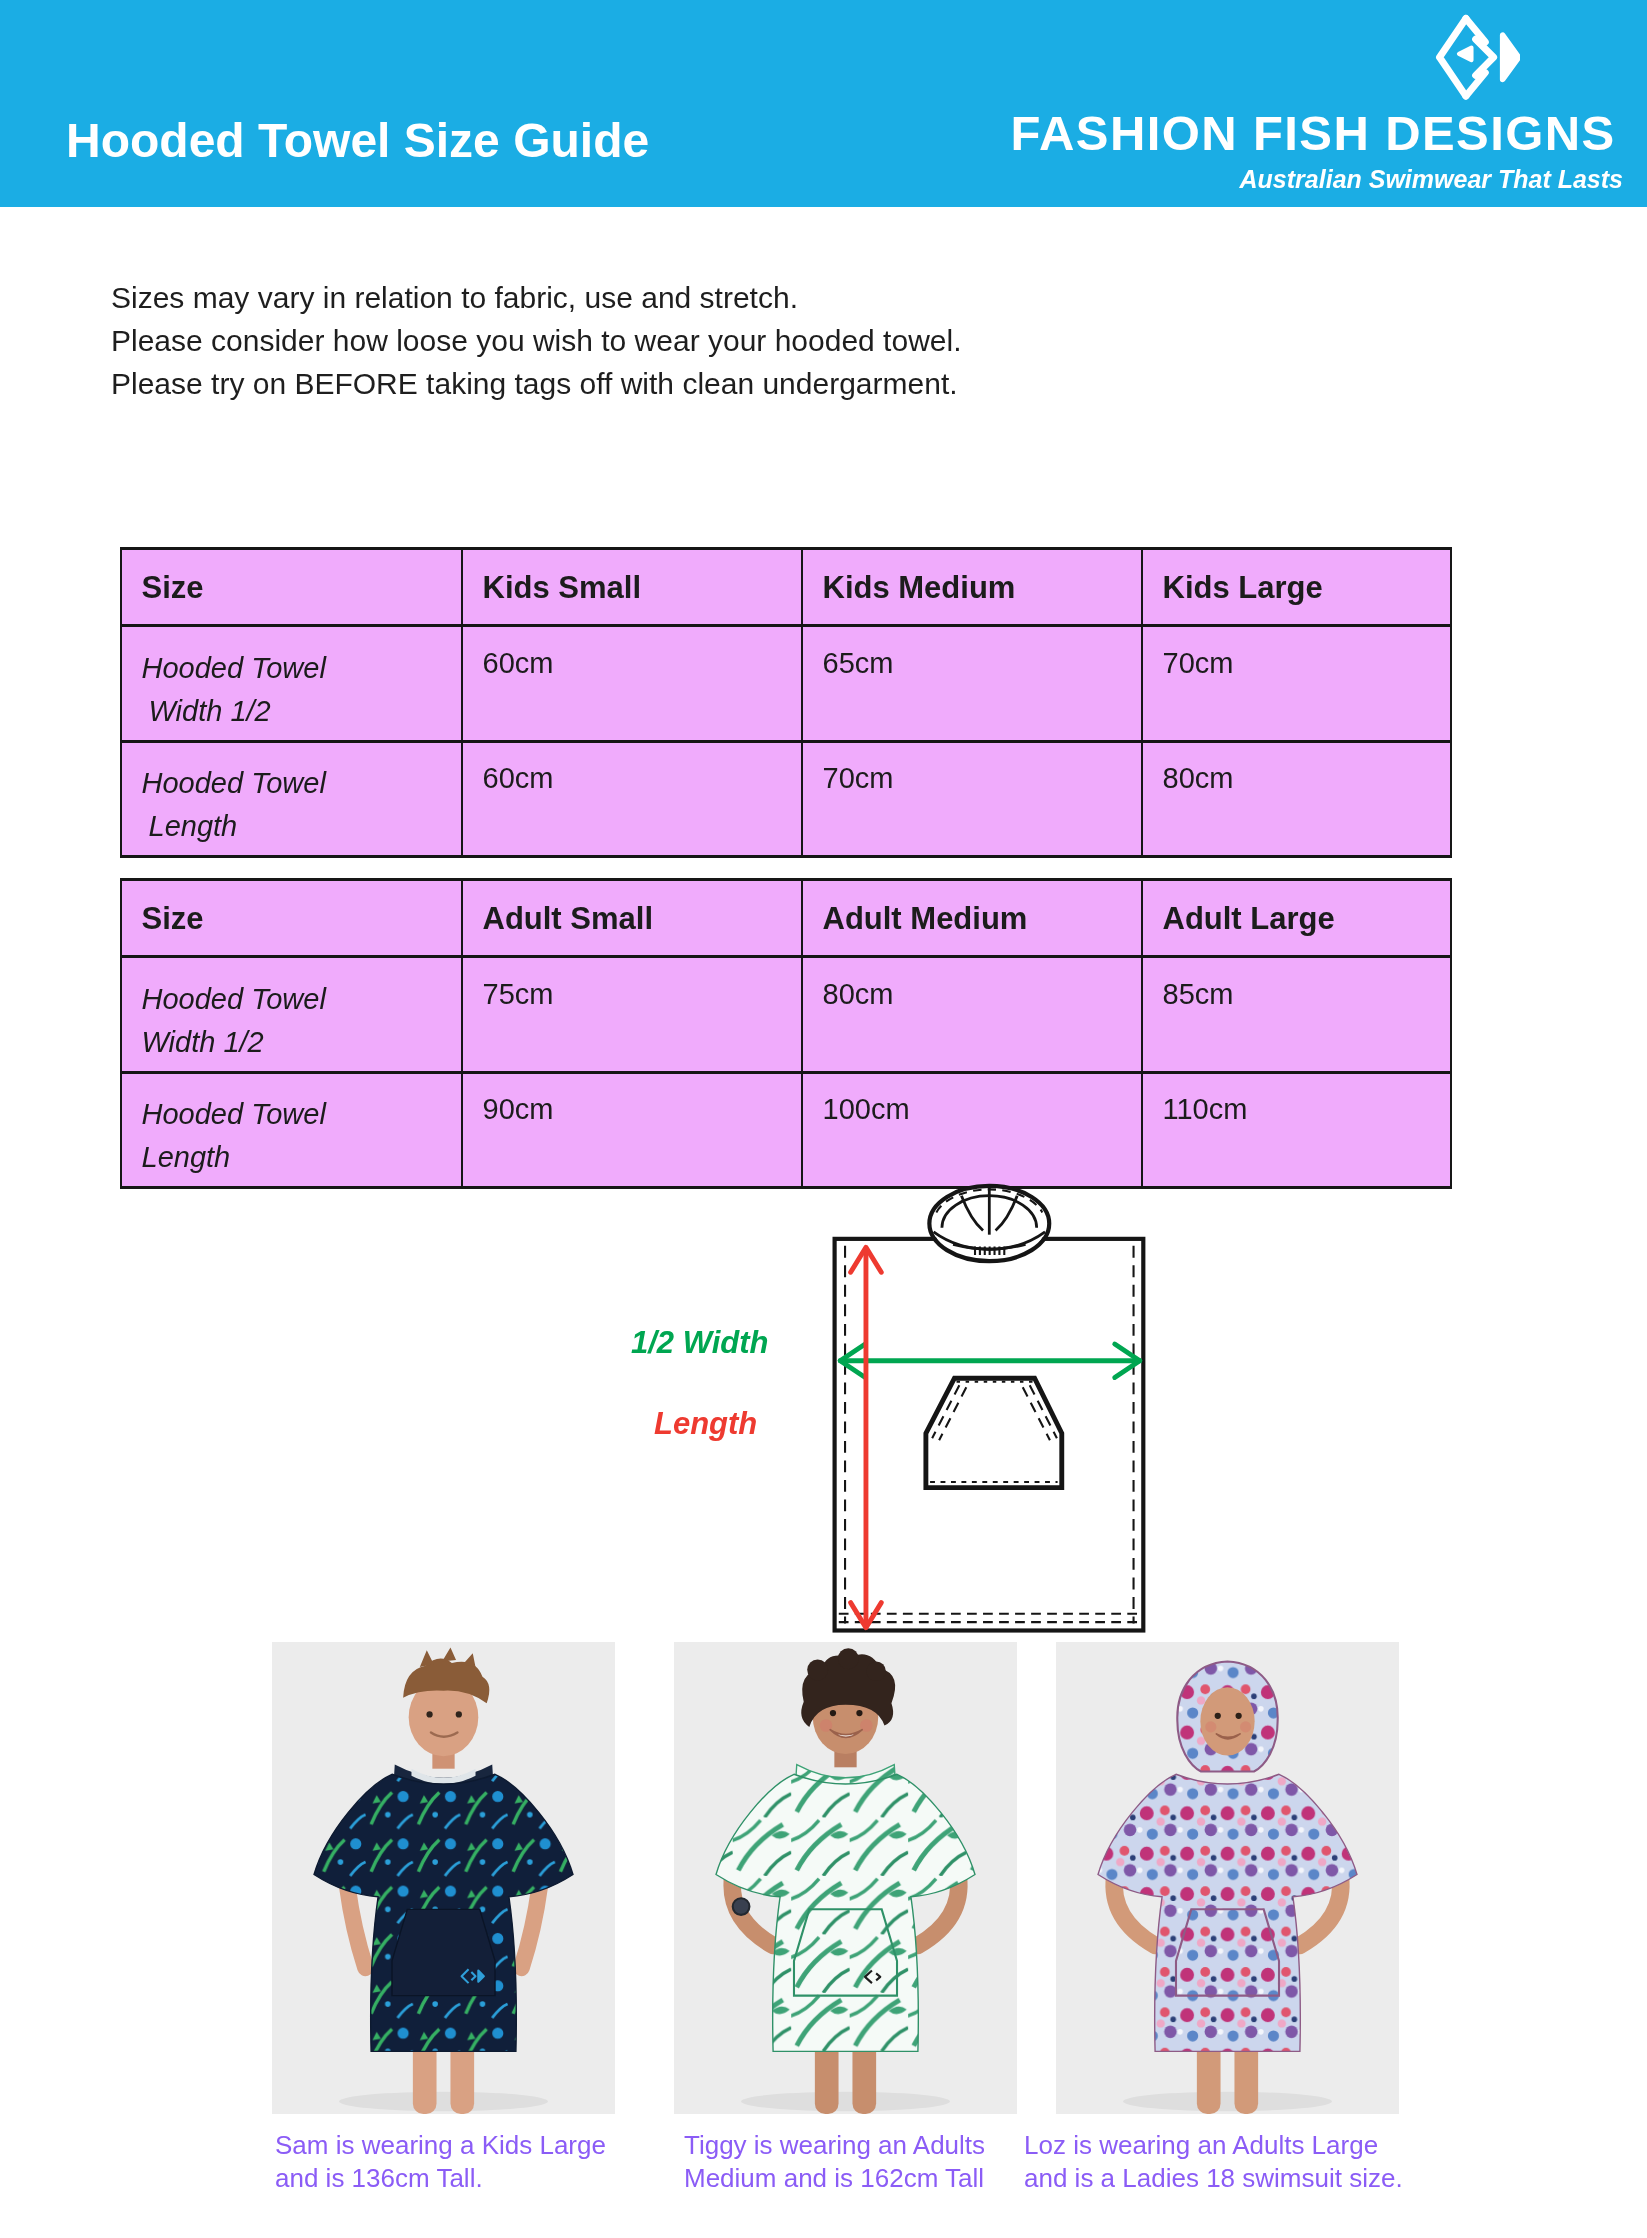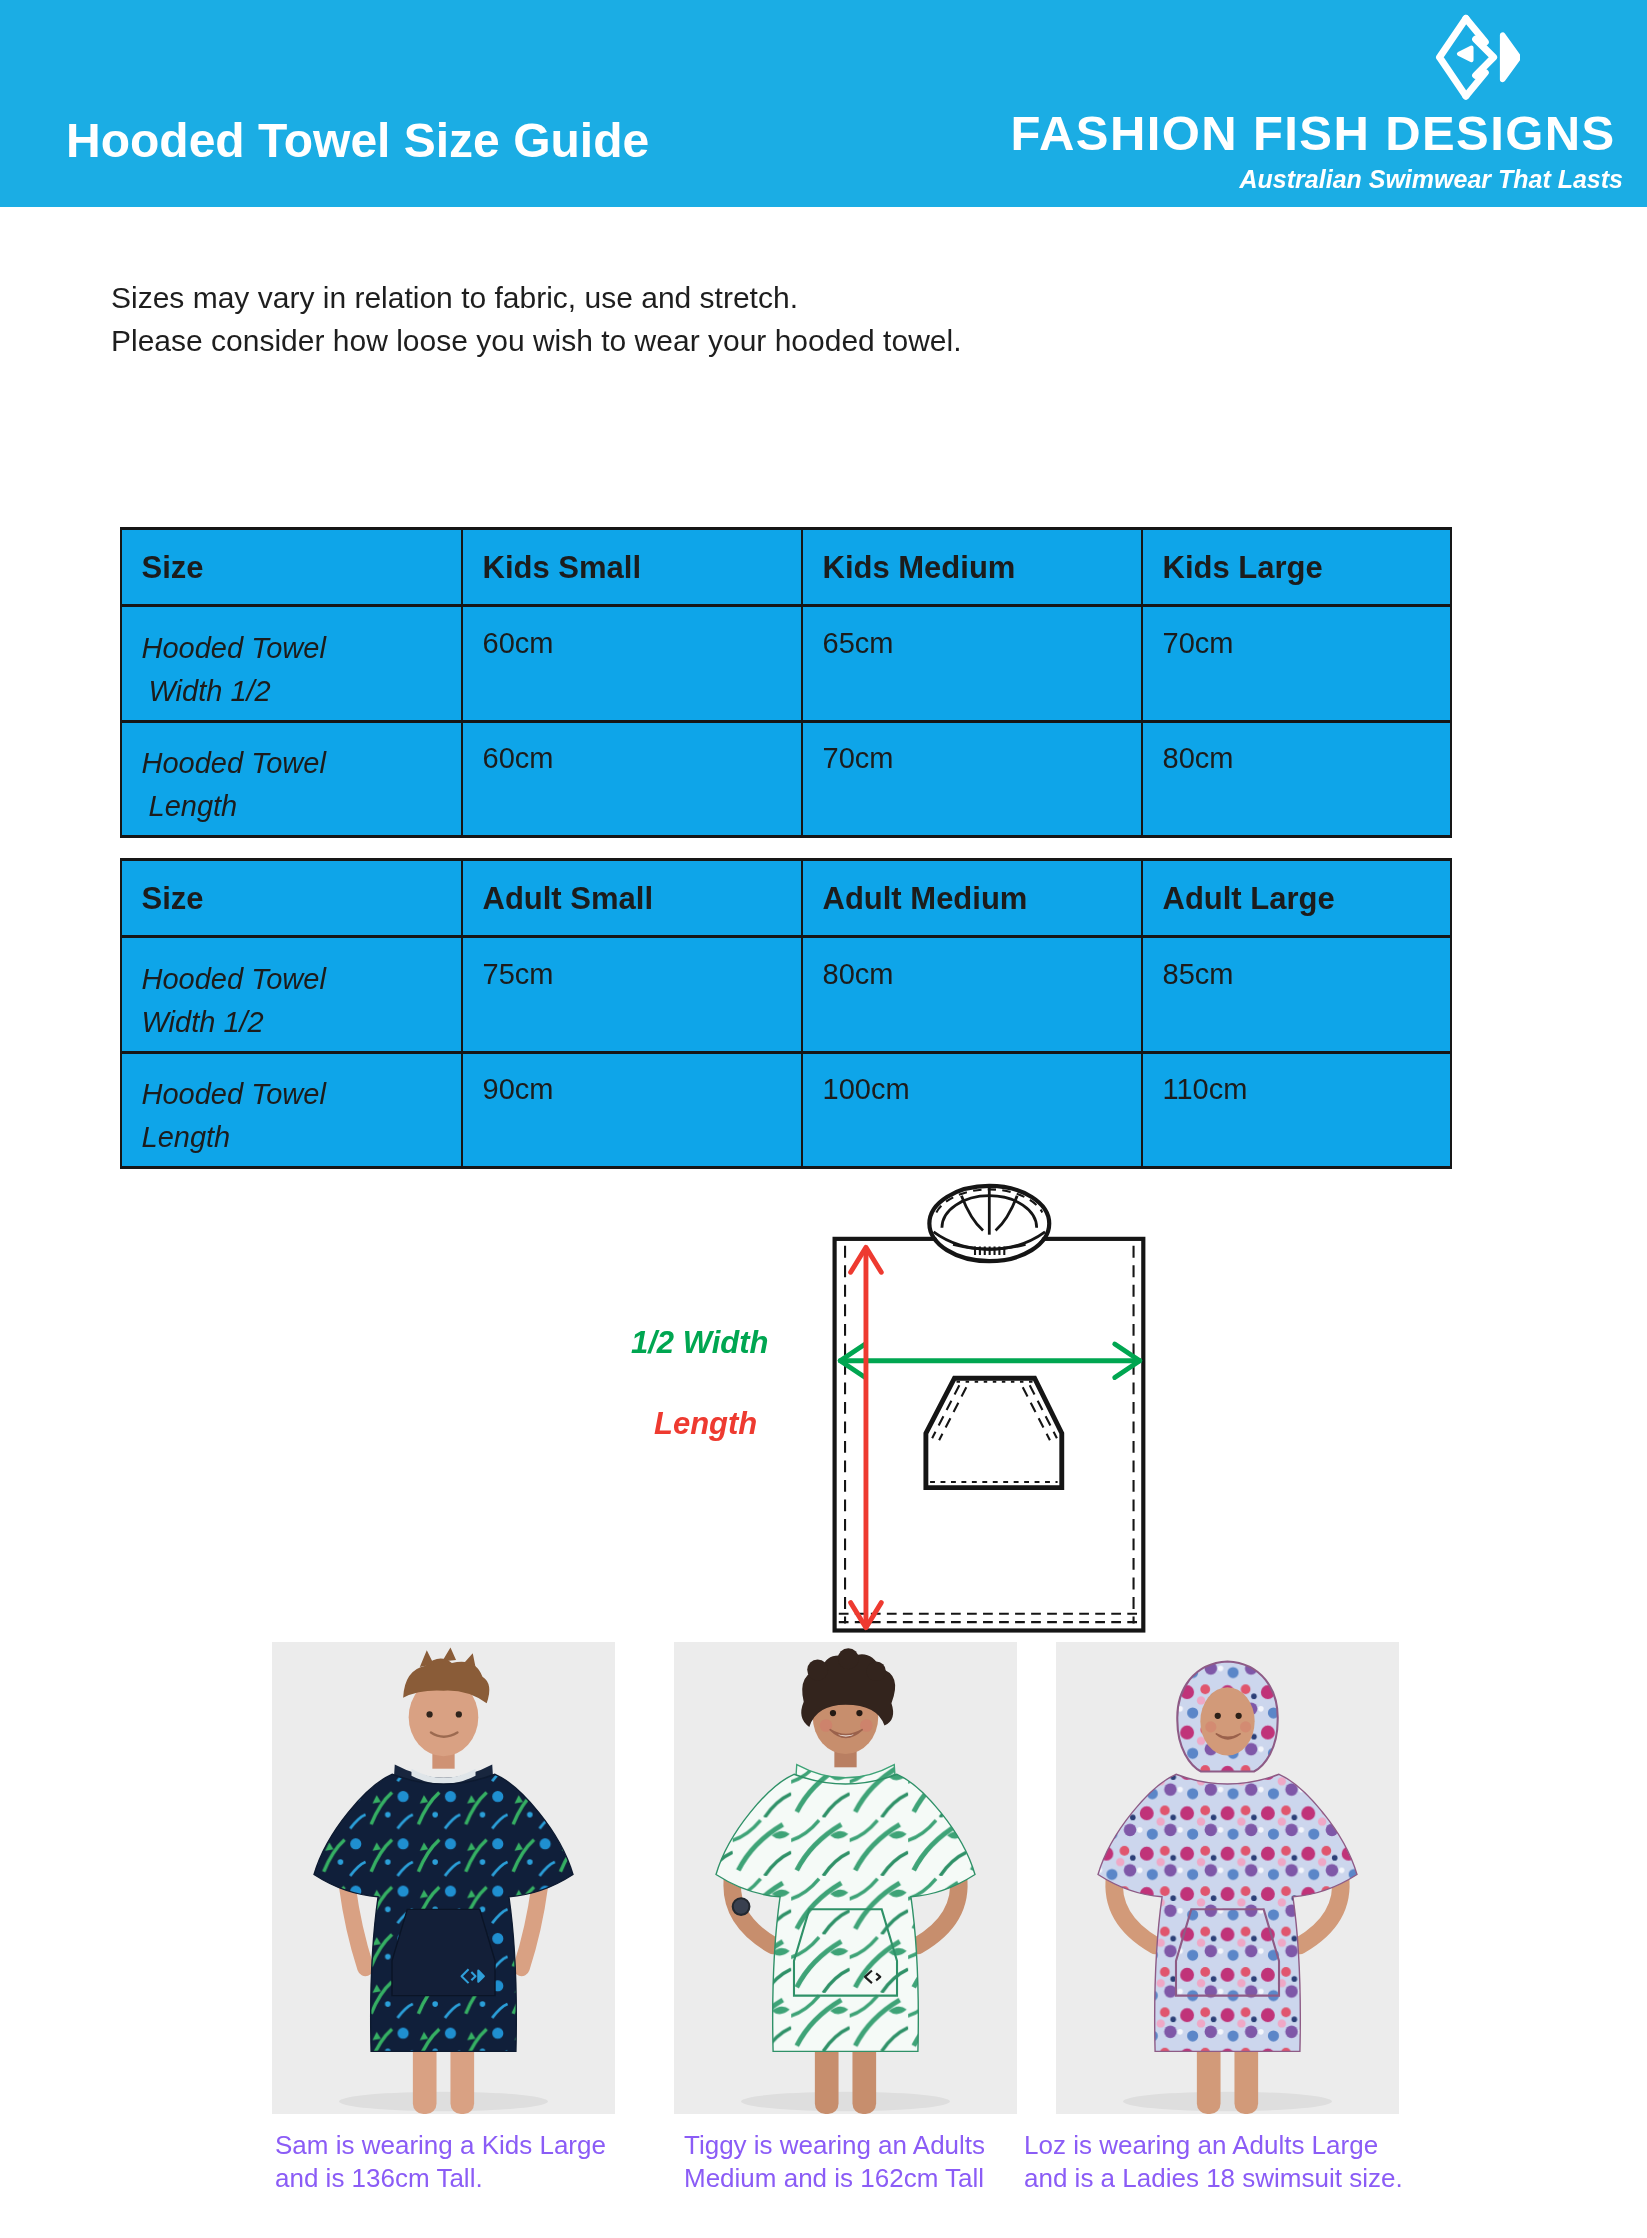--- a/index.html
+++ b/index.html
@@ -18,21 +18,21 @@
   .header{position:absolute;left:0;top:0;width:1648px;height:207px;background:var(--header-bg);}
   .page-title{position:absolute;left:66px;top:113px;font-size:48px;font-weight:bold;color:#ffffff;letter-spacing:0px;white-space:nowrap;}
   .brand-name{position:absolute;left:1003px;top:105px;width:620px;text-align:center;font-size:49px;font-weight:bold;color:#ffffff;letter-spacing:1.4px;white-space:nowrap;}
   .brand-tagline{position:absolute;left:1003px;top:165px;width:620px;text-align:right;font-size:25px;font-weight:bold;font-style:italic;color:#ffffff;white-space:nowrap;}
   .logo-icon{position:absolute;left:1434px;top:14px;width:86px;height:88px;}
 
   
   .intro{position:absolute;left:111px;top:276px;font-size:30px;line-height:43px;color:#1e1e1e;}
 
   
-  table.size-table{position:absolute;left:120px;width:1330px;border-collapse:collapse;table-layout:fixed;background:#0ea5e9;}
+  table.size-table{position:absolute;left:120px;width:1330px;border-collapse:collapse;table-layout:fixed;background:#f0abfc;margin-top:20px;}
   table.size-table#kids-table{top:527px;}
   table.size-table#adult-table{top:858px;}
   .size-table th,.size-table td{border:2.1px solid var(--ink);border-top-width:3.5px;border-bottom-width:3.5px;vertical-align:top;text-align:left;padding:19.5px 7px 7px 19.5px;}
   .size-table th{font-size:31px;font-weight:bold;height:77px;}
   .size-table td{font-size:29px;height:103px;}
   .size-table td.lbl{font-style:italic;line-height:43px;}
   .size-table .l2{display:block;}
   #kids-table .l2{padding-left:7px;}
 
   
@@ -70,20 +70,21 @@
     <path d="M36,48 L36,66 L54,57 Z" fill="#ffffff" stroke="#ffffff" stroke-width="6" stroke-linejoin="round" transform="rotate(180 45 57)"></path>
     <path d="M99,30 L99,94 L122,62 Z" fill="#ffffff" stroke="#ffffff" stroke-width="8" stroke-linejoin="round" transform="rotate(180 110 62) rotate(180 110 62)"></path>
   </svg>
 
   <div class="brand-name">FASHION FISH DESIGNS</div>
   <div class="brand-tagline">Australian Swimwear That Lasts</div>
 
   <div class="intro">
     <div>Sizes may vary in relation to fabric, use and stretch.</div>
     <div>Please consider how loose you wish to wear your hooded towel.</div>
+    <div>Please try on BEFORE taking tags off with clean undergarment.</div>
   </div>
 
   <table class="size-table" id="kids-table">
     <colgroup>
         <col style="width:341px">
         <col style="width:340px">
         <col style="width:340px">
         <col style="width:309px">
       </colgroup>
     <tbody>

